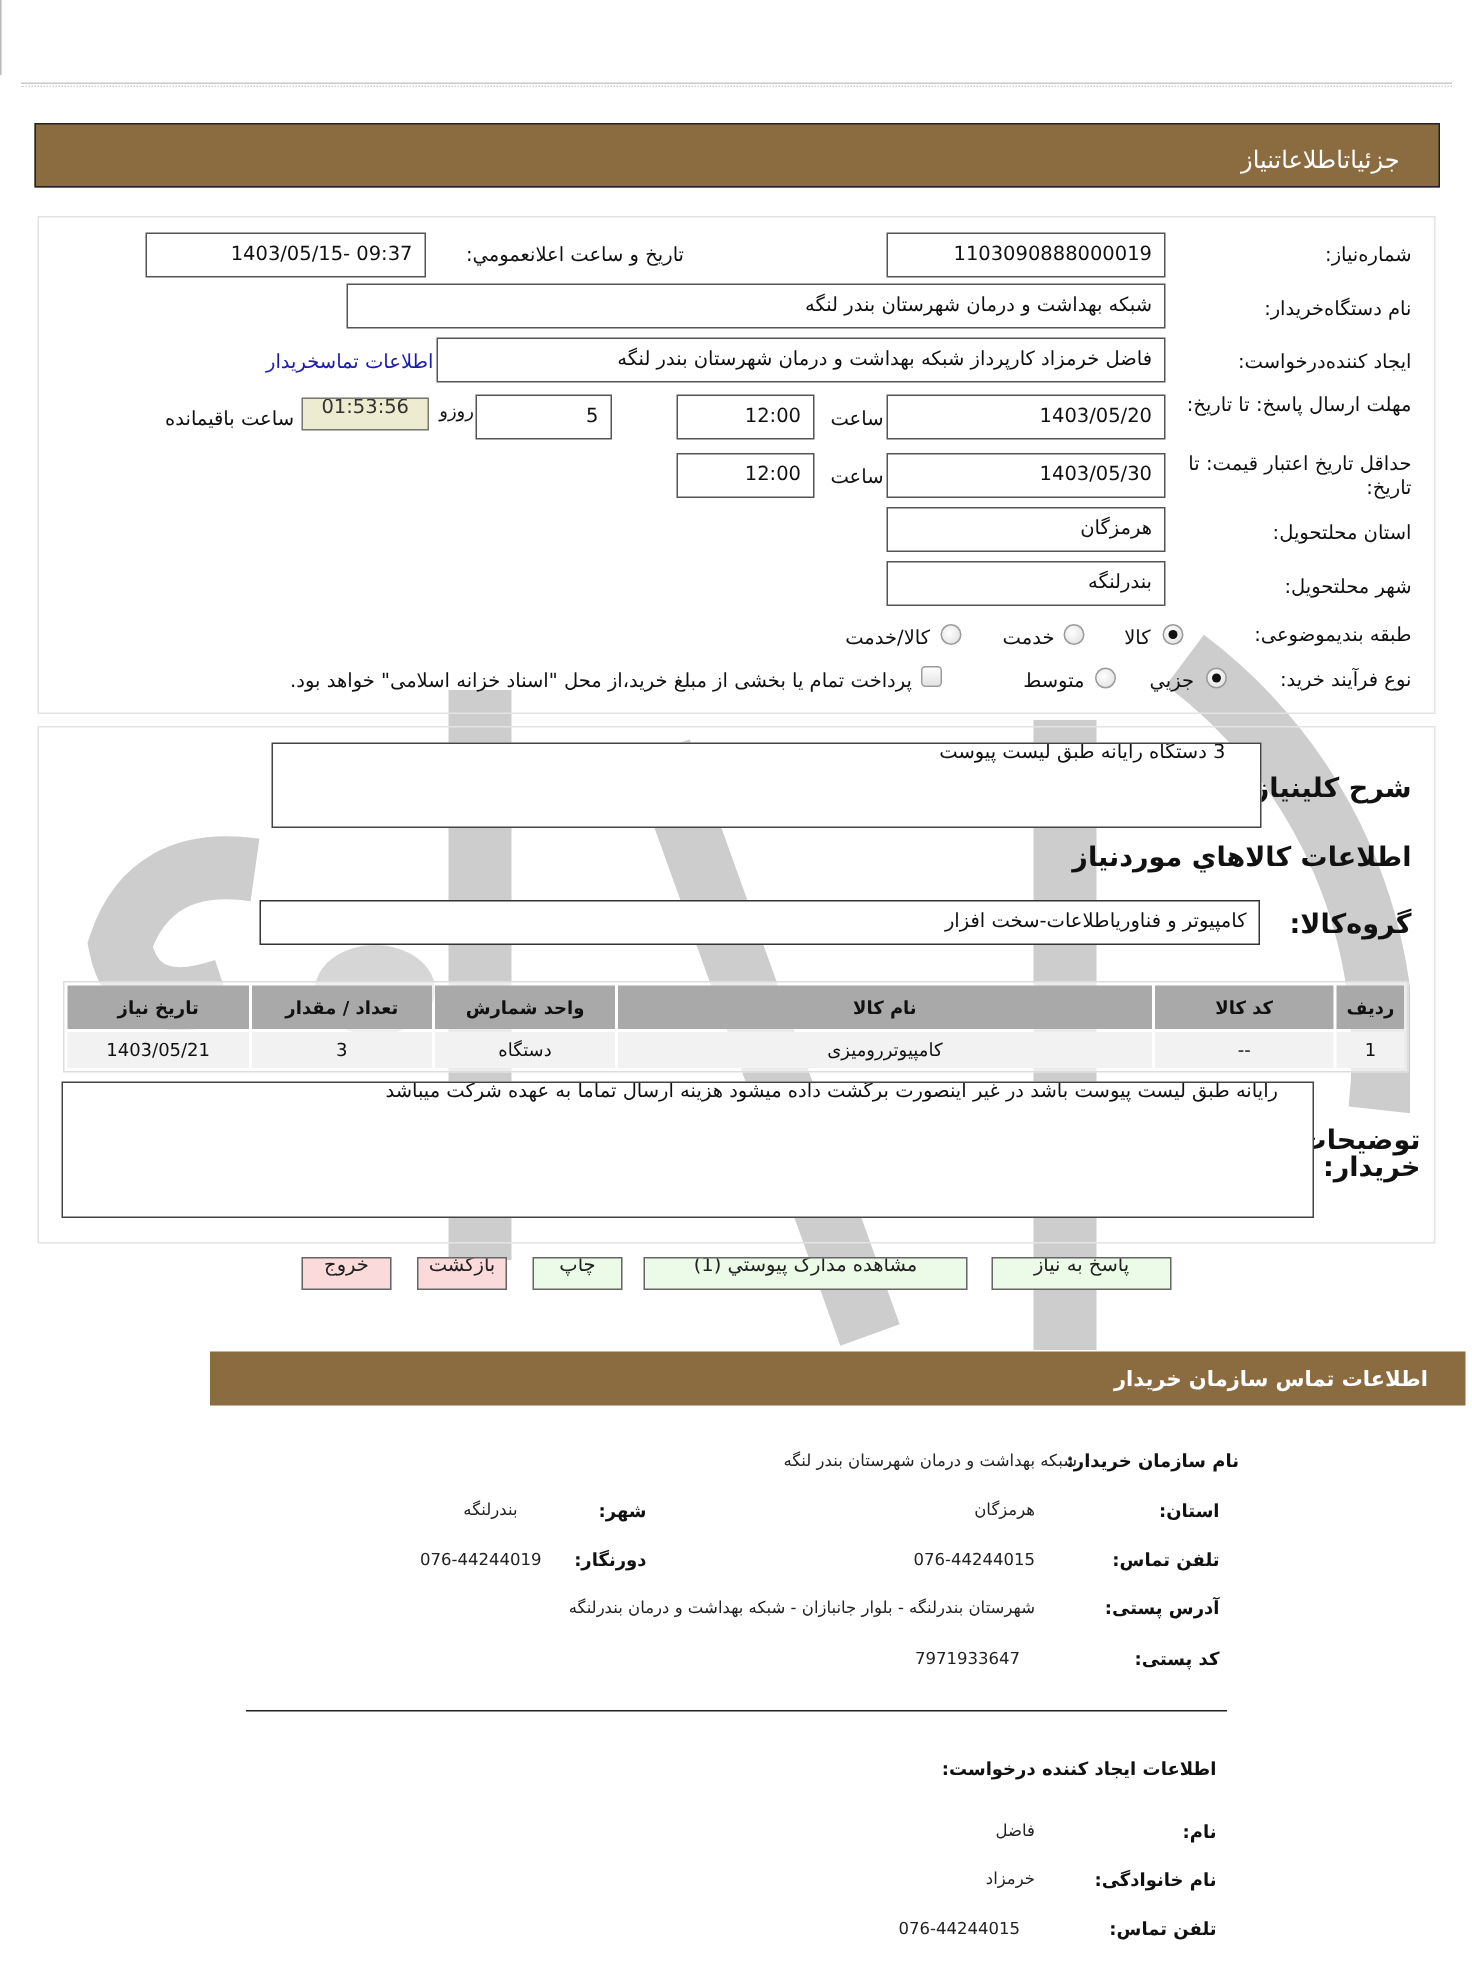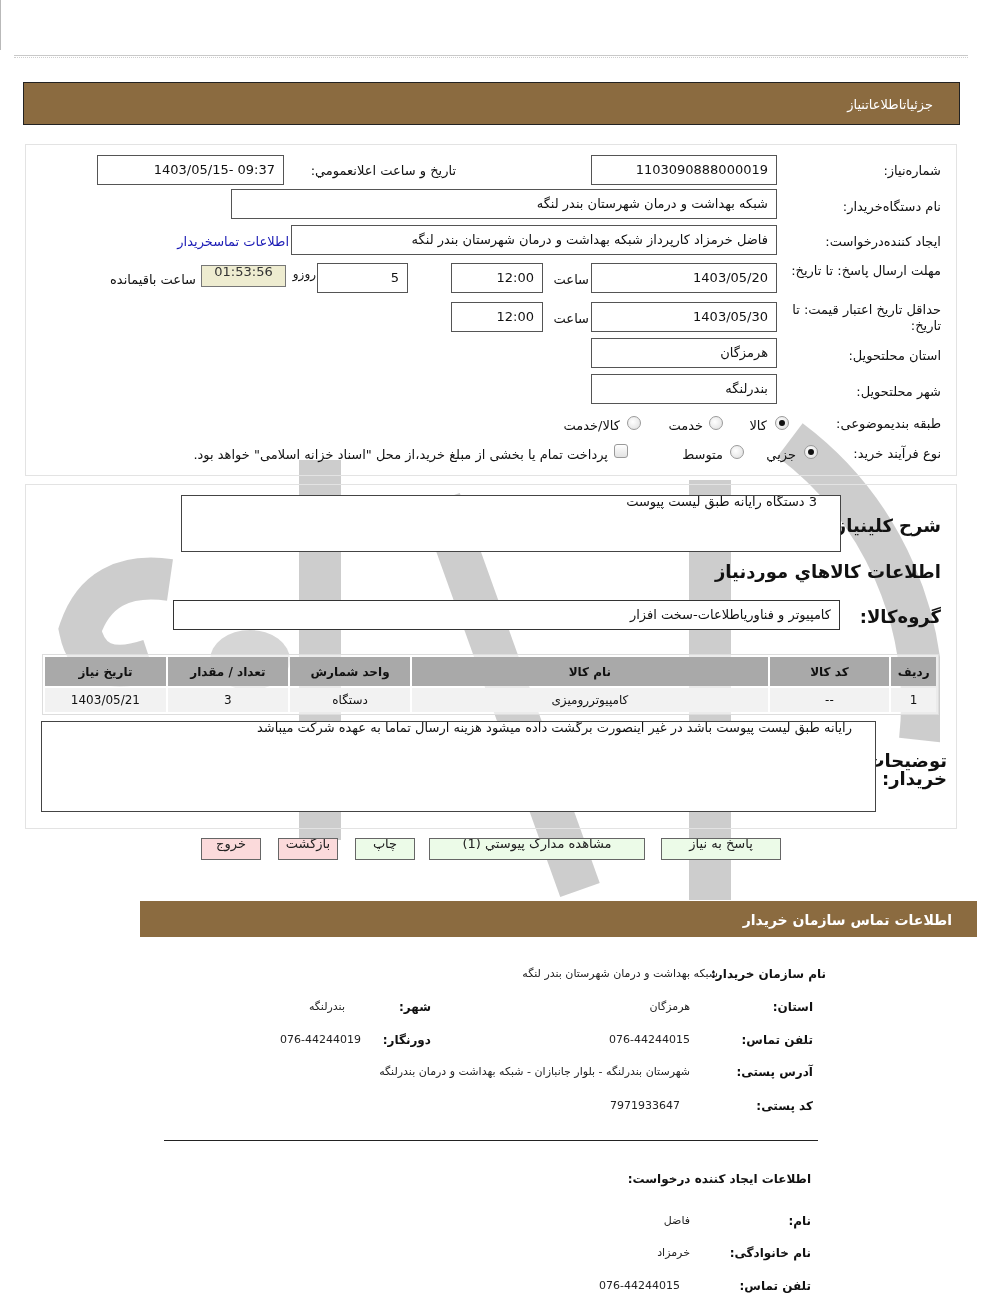--- a/index.html
+++ b/index.html
@@ -7,21 +7,21 @@
   body {
     width: 981px; height: 1314px; position: relative; overflow: hidden;
     background: #ffffff; font-family: "DejaVu Sans", sans-serif; color: #111;
     font-size: 13px;
   }
   .left-edge { position: absolute; left: 0; top: 0; width: 1px; height: 50px; background: #b9b9b9; }
   .dotted-rule { position: absolute; left: 14px; top: 55px; width: 954px; height: 3px;
     border-top: 1px solid #c9c9c9; border-bottom: 1px dotted #cfcfcf; }
   .section-bar { position: absolute; background: #8b6b40; color: #fff; }
   .page-header { left: 23px; top: 82px; width: 937px; height: 43px; border: 1px solid #222; }
-  .page-header span { position: absolute; right: 26px; top: 14px; font-size: 13px; text-align: right; }
+  .page-header span { position: absolute; right: 26px; top: 14px; font-size: 16px; text-align: right; }
   .panel { position: absolute; border: 1px solid #e3e3e3; background: transparent; }
   .panel-a { left: 25px; top: 144px; width: 932px; height: 332px; }
   .panel-b { left: 25px; top: 484px; width: 932px; height: 345px; }
 
   .watermark { position: absolute; left: 20px; top: 420px; width: 920px; height: 540px; pointer-events: none; z-index: 0; }
   .lbl { position: absolute; direction: rtl; text-align: right; font-size: 13px; color: #111; z-index: 2; line-height: 16px; }
   .box { position: absolute; border: 1px solid #555; background: #fff; direction: rtl; text-align: right;
     padding: 0 8px; font-size: 13px; line-height: 28px; height: 30px; z-index: 2; white-space: nowrap; overflow: hidden; }
   .box.ltr { direction: ltr; text-align: right; }
   .timer { position: absolute; left: 201px; top: 265px; width: 85px; height: 22px; background: #eeecd0;

